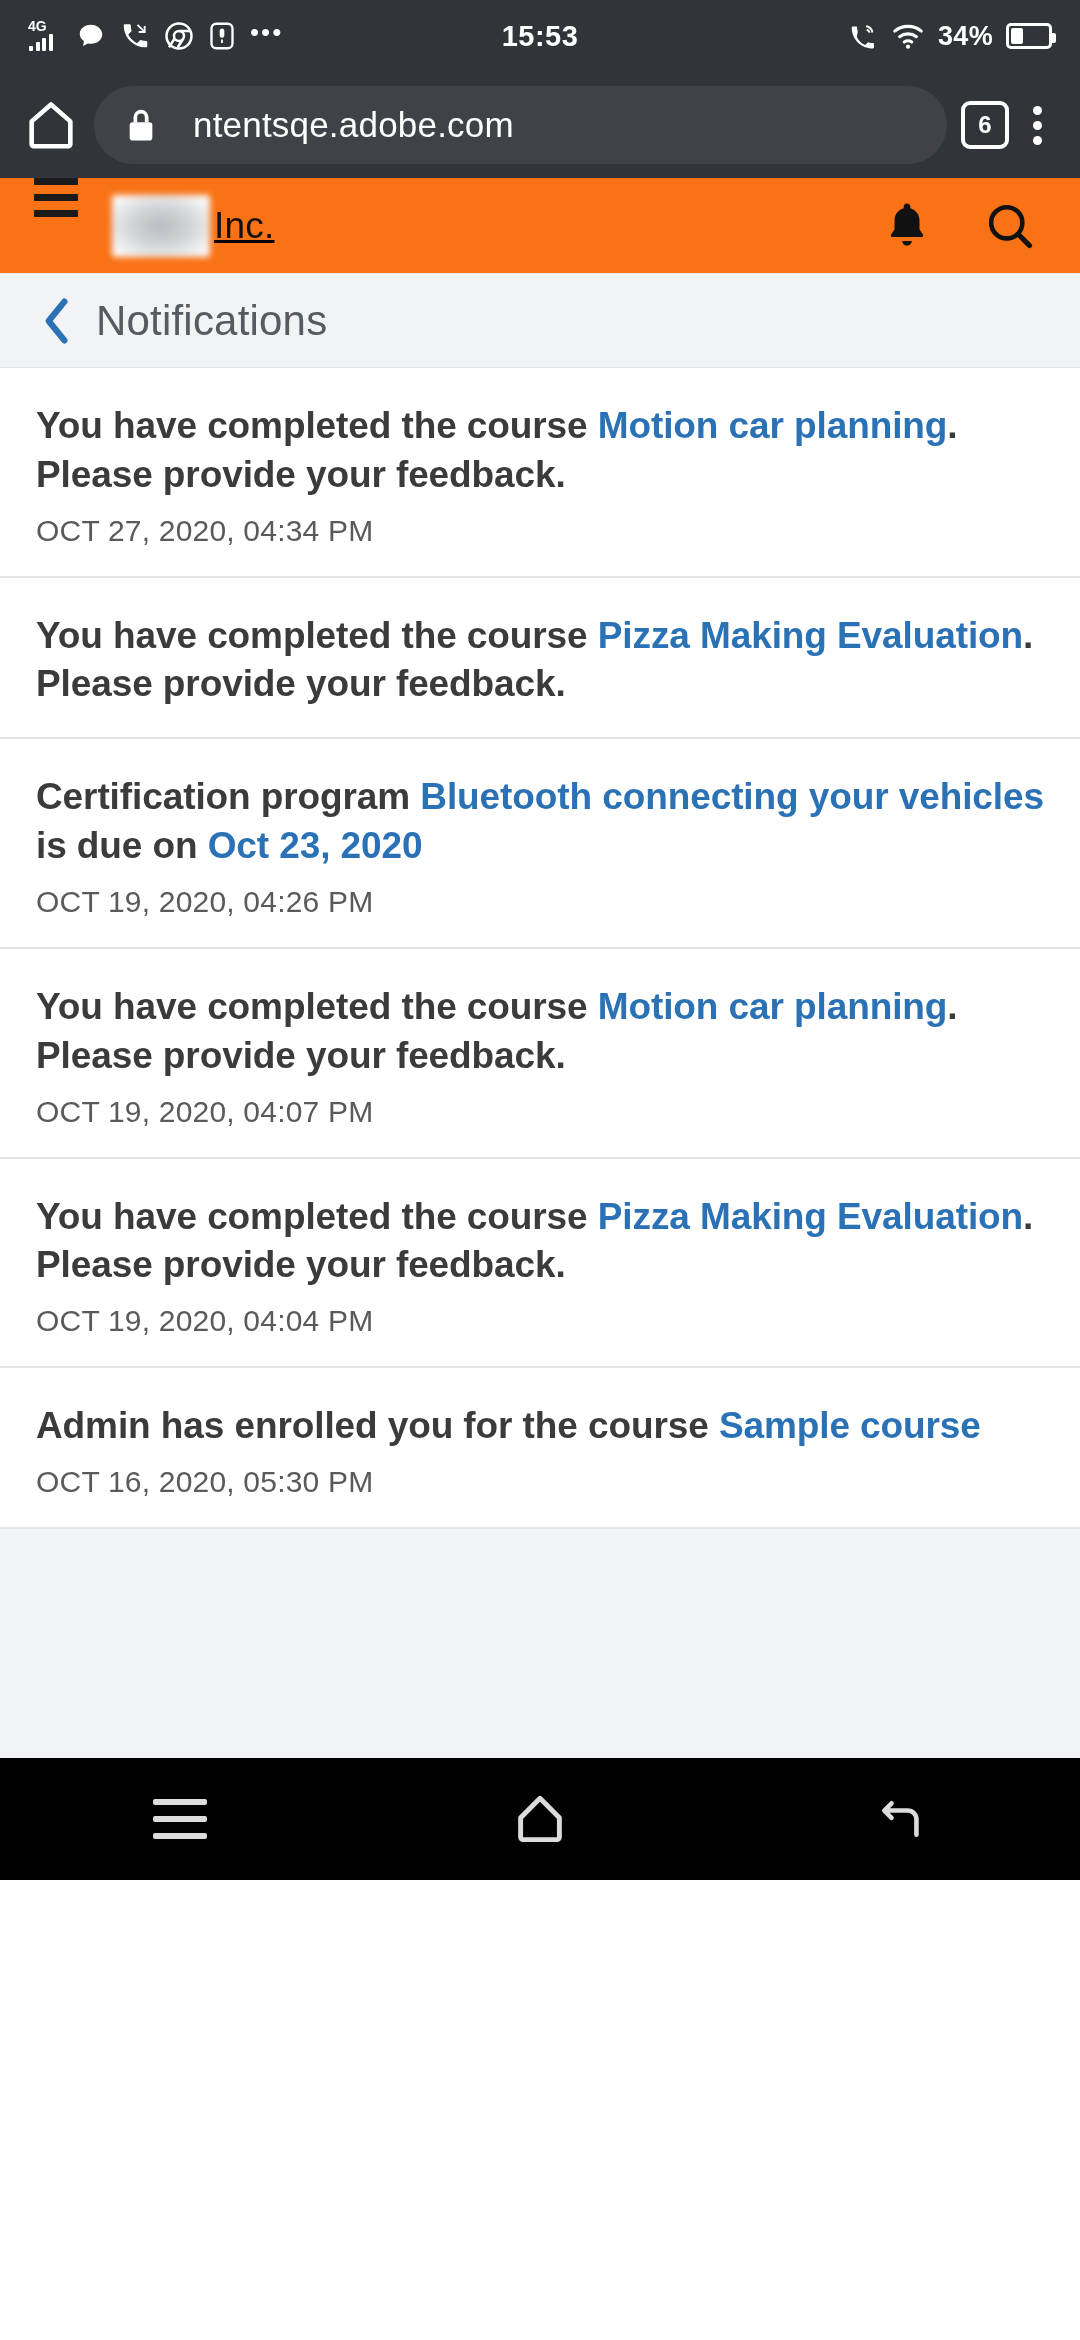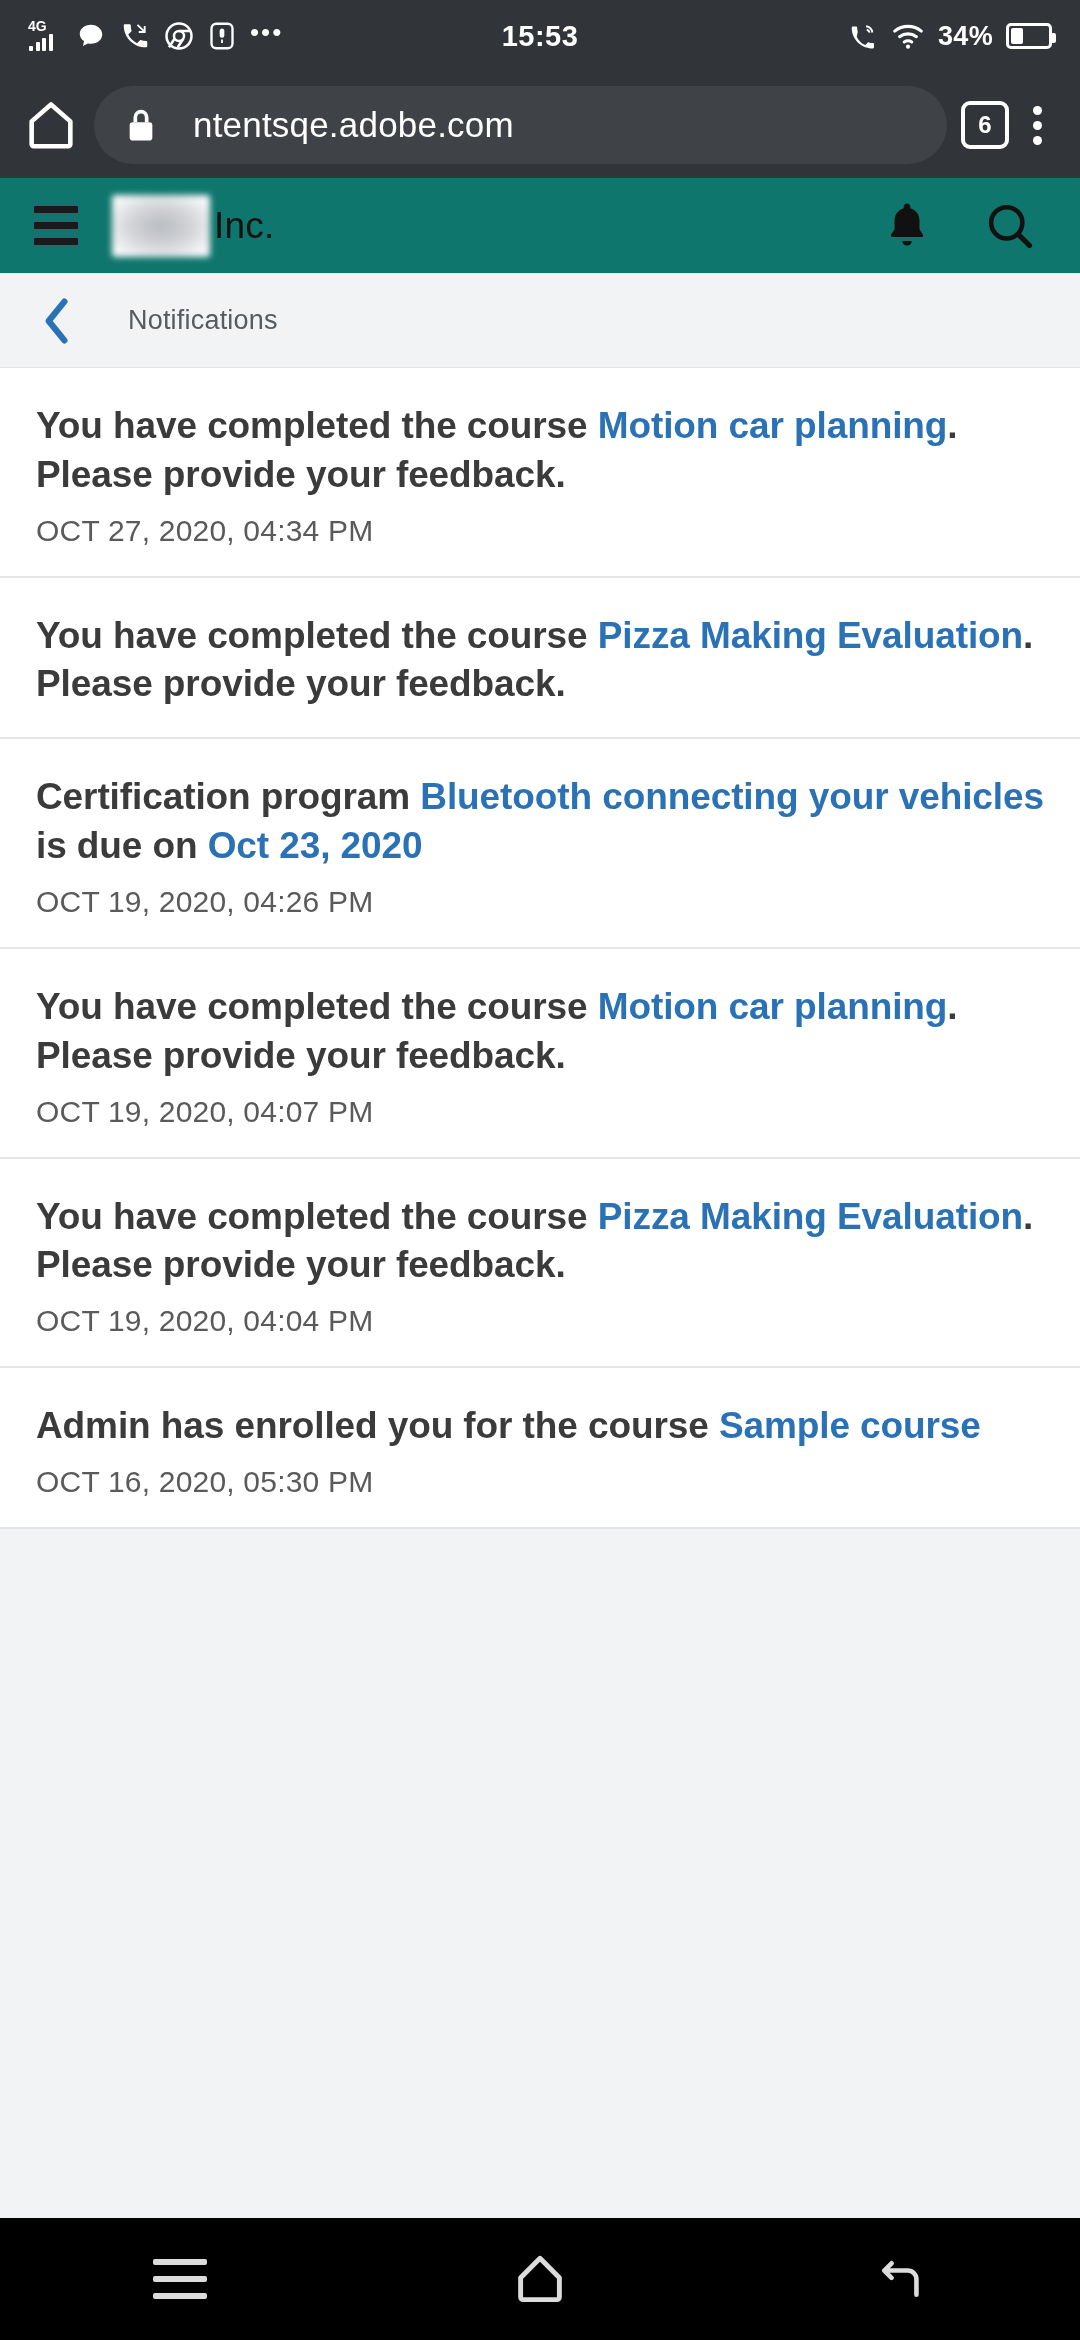--- a/index.html
+++ b/index.html
@@ -2,21 +2,21 @@
 <html><head>
 <meta charset="utf-8">
 <style>
   * { margin:0; padding:0; box-sizing:border-box; }
   html,body { width:1080px; height:2340px; }
   body {
     font-family:"Liberation Sans", sans-serif;
     background:#ffffff;
     overflow:hidden;
   }
-  .phone { width:1080px; height:2340px; position:relative; display:flex; flex-direction:column; }
+  .phone { width:1080px; height:1880px; position:relative; display:flex; flex-direction:column; }
 
   
   .statusbar {
     height:72px; background:#31353a; color:#ffffff;
     display:flex; align-items:center; padding:0 28px;
     flex:0 0 72px; position:relative;
   }
   .sb-left { display:flex; align-items:center; gap:14px; }
   .sb-right { display:flex; align-items:center; gap:13px; margin-left:auto; }
   .sb-clock {
@@ -61,41 +61,41 @@
   .tabcount {
     width:48px; height:48px; border:4px solid #fff; border-radius:9px;
     display:flex; align-items:center; justify-content:center;
     color:#fff; font-size:24px; font-weight:bold; flex:0 0 auto;
   }
   .kebab { display:flex; flex-direction:column; gap:6px; padding:0 16px 0 10px; }
   .kebab span { width:9px; height:9px; background:#fff; border-radius:50%; }
 
   
   .appheader {
-    height:96px; background:#0f766e; display:flex; align-items:center;
-    padding:0 34px; flex:0 0 96px; border-bottom:1px solid #e8e8e8;
+    height:96px; background:#f97316; display:flex; 
+    padding:0 34px; flex:0 0 96px; border-bottom:1px solid #e8e8e8;text-decoration:underline;
   }
   .hamburger { display:flex; flex-direction:column; gap:9px; width:44px; }
   .hamburger span { display:block; height:7px; background:#1a1a1a; border-radius:1px; }
   .brand { display:flex; align-items:center; margin-left:34px; }
   .brand-blur {
     width:98px; height:62px; border-radius:3px;
     background:radial-gradient(ellipse at 50% 50%, #b9bcc0 0%, #d3d5d8 45%, #f3f4f5 80%, #ffffff 100%);
     filter:blur(3px);
   }
   .brand-name { font-size:37px; color:#111; margin-left:4px; letter-spacing:.2px; }
   .hdr-actions { margin-left:auto; display:flex; align-items:center; gap:52px; padding-right:10px; }
 
   
   .subheader {
     height:94px; background:#f2f3f4; display:flex; align-items:center;
     padding:0 34px; flex:0 0 94px; border-bottom:1px solid #e2e3e4;
   }
   .backchev { width:46px; display:flex; align-items:center; justify-content:center; }
-  .subtitle { font-size:27px; color:#555b60; margin-left:48px; letter-spacing:.2px; }
+  .subtitle { font-size:42px; color:#555b60; margin-left:16px; letter-spacing:.2px; }
 
   
   .list { flex:1; background:#f2f3f4; overflow:hidden; }
   .nitem {
     background:#ffffff; border-bottom:2px solid #e4e5e6;
     padding:34px 28px 28px 36px;
   }
   .ntext {
     font-size:37px; line-height:1.32; color:#3b3b3b; font-weight:bold;
     letter-spacing:-.1px;

